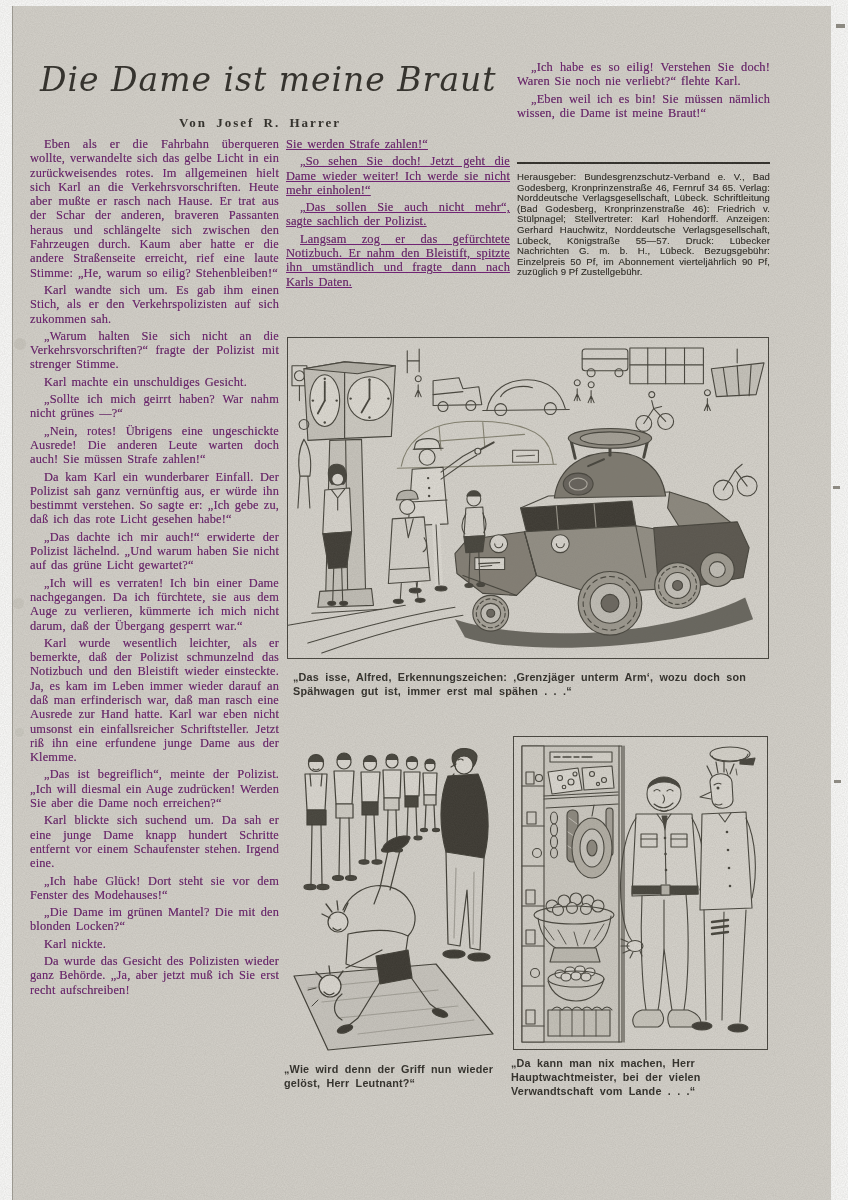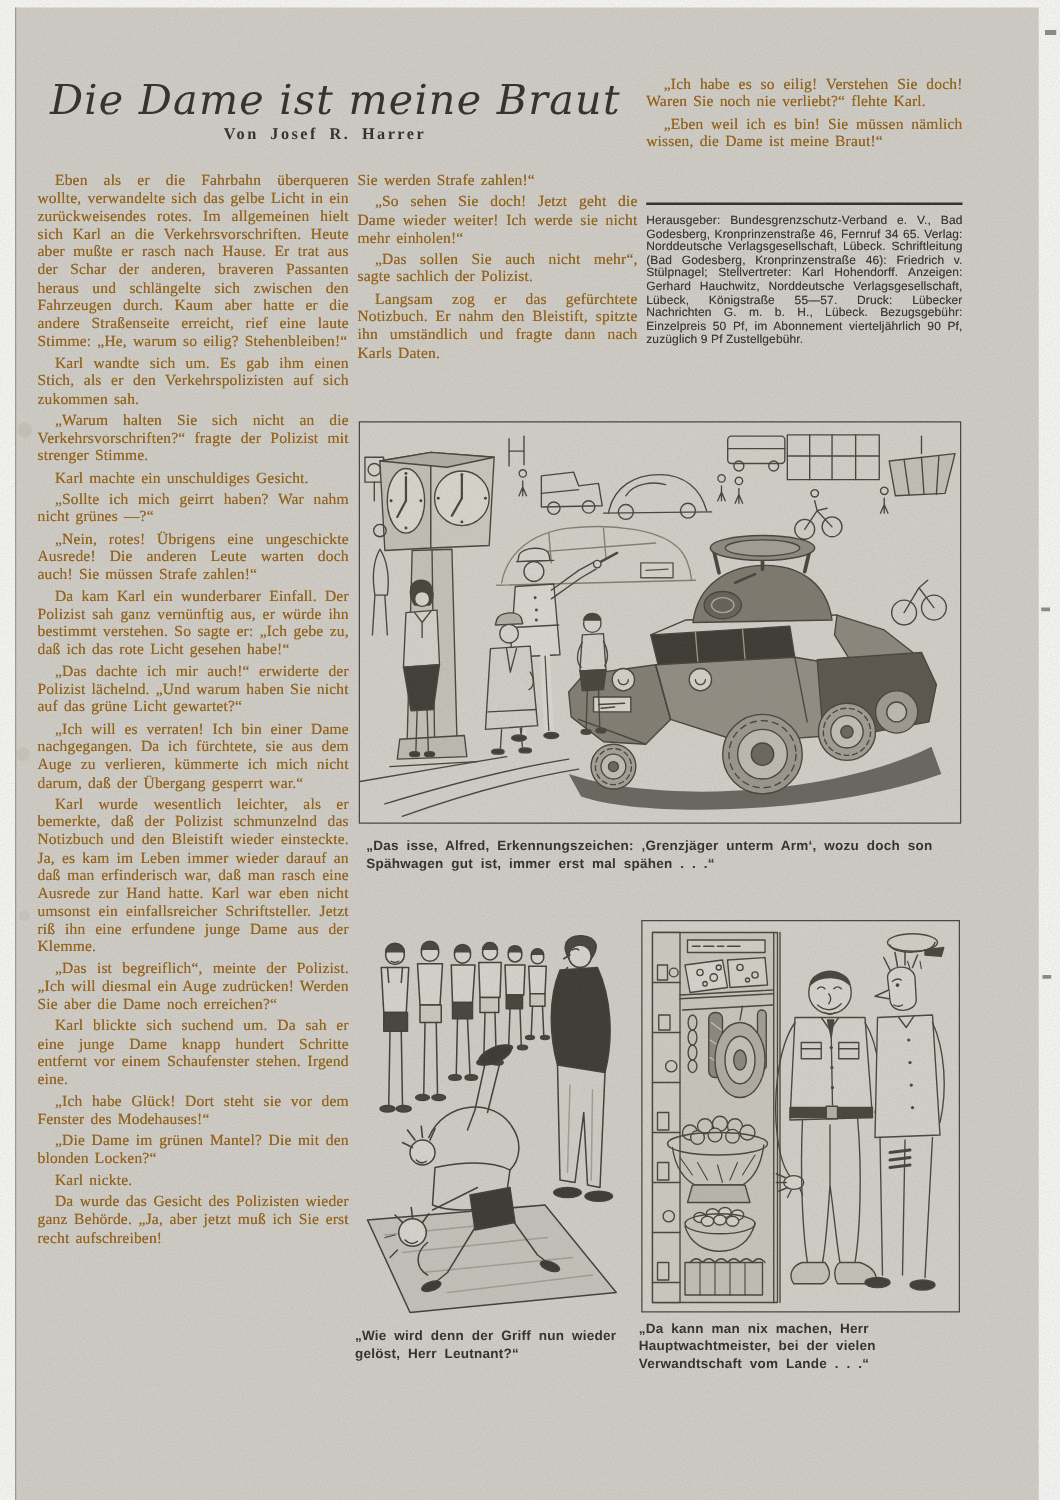--- a/index.html
+++ b/index.html
@@ -7,29 +7,29 @@
         font-family:"Liberation Serif",serif;background:#fcfcfb;}
   .paper{position:absolute;left:12px;top:6px;width:818px;height:1194px;
          background:#d5d2cb;border-left:1px solid #a09d95;}
   .grain{position:absolute;left:0;top:0;width:848px;height:1200px;opacity:.45;pointer-events:none;}
   .blot{position:absolute;border-radius:50%;background:#c7c4bc;}
   .edge-mark{position:absolute;background:#8f8c84;}
 
   .masthead{position:absolute;left:40px;top:60px;width:440px;text-align:center;color:#2f2d28;}
   .masthead h1{margin:0;font-family:"DejaVu Serif",serif;font-style:italic;font-weight:500;
                font-size:33px;letter-spacing:1px;white-space:nowrap;}
-  .byline{margin-top:0;font-size:13px;font-weight:bold;letter-spacing:2px;word-spacing:4px;}
+  .byline{margin-top:16px;font-size:13px;font-weight:bold;letter-spacing:2px;word-spacing:4px;}
 
   .col{position:absolute;text-align:justify;font-size:12.4px;line-height:14.3px;
-       color:#a16207;letter-spacing:.15px;word-spacing:1.6px;
+       color:#701a75;letter-spacing:.15px;word-spacing:1.6px;
        text-shadow:0 0 .4px rgba(46,44,38,.55);}
   .col p{margin:0 0 3px 0;text-indent:14px;}
   .col p.cont{text-indent:0;}
   .col-left{left:30px;top:137px;width:249px;}
-  .col-mid{left:286px;top:137px;width:224px;}
+  .col-mid{left:286px;top:137px;width:224px;text-decoration:underline;}
   .col-right{left:517px;top:60px;width:253px;}
 
   .rule{position:absolute;left:517px;top:162px;width:253px;height:2px;background:#2f2d28;}
   .impressum{position:absolute;left:517px;top:172px;width:253px;text-align:justify;
              font-family:"Liberation Sans",sans-serif;font-size:9.6px;line-height:10.6px;
              color:#32302a;letter-spacing:.1px;text-shadow:0 0 .3px rgba(46,44,38,.5);}
 
   .fig{position:absolute;background:#d7d4cd;}
   .fig-main{left:287px;top:337px;width:480px;height:320px;border:1.6px solid #45433c;}
   .fig-wrestle{left:288px;top:738px;width:217px;height:318px;}

